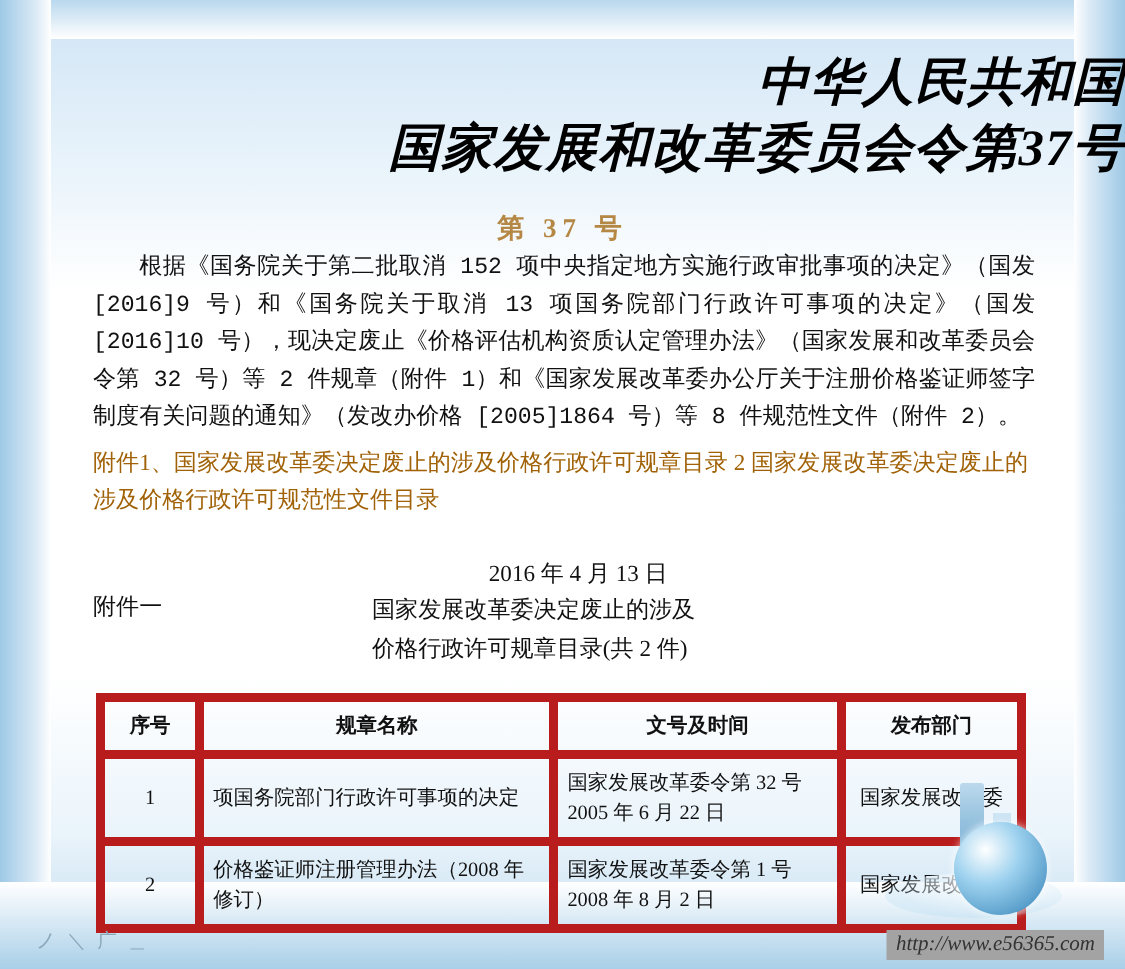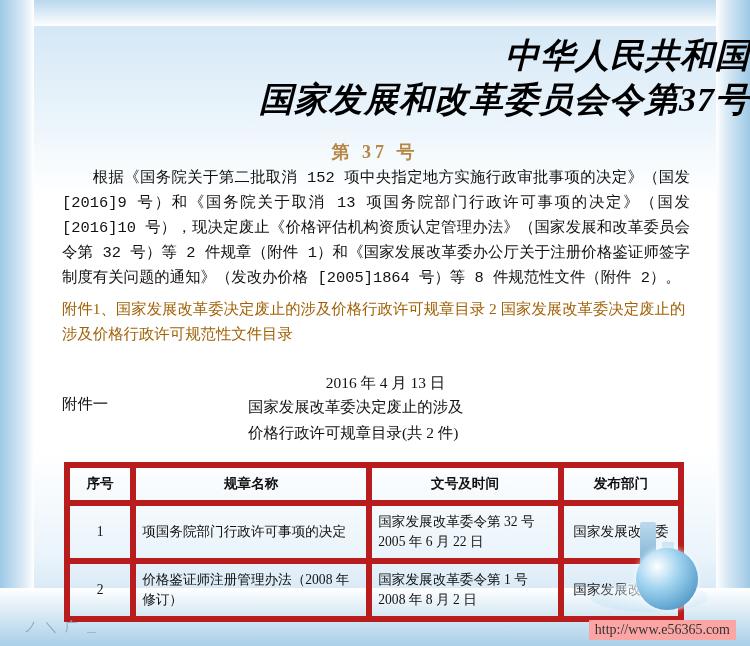--- a/index.html
+++ b/index.html
@@ -116,23 +116,23 @@
     box-shadow:0 0 6px rgba(255,255,255,.8);
   }
   .art .wave{
     position:absolute;right:0;bottom:0;width:118px;height:30px;
     background:radial-gradient(ellipse at 60% 0%, rgba(255,255,255,.9), rgba(160,210,240,.2) 70%);
     border-radius:50%;
   }
 
   .url{
     position:absolute;right:14px;bottom:6px;
-    background:#fca5a5;color:#333;
+    background:#a3a3a3;color:#333;
     font-family:"Liberation Serif", serif;
-    font-size:14px;padding:2px 6px;
+    font-size:14px;padding:2px 6px;font-style:italic;
   }
   .corner-mark{
     position:absolute;left:24px;bottom:10px;
     font-size:13px;color:#8aa8bb;letter-spacing:2px;margin-top:28px;
   }
 </style>
 </head>
 <body>
 
 <div class="page">

